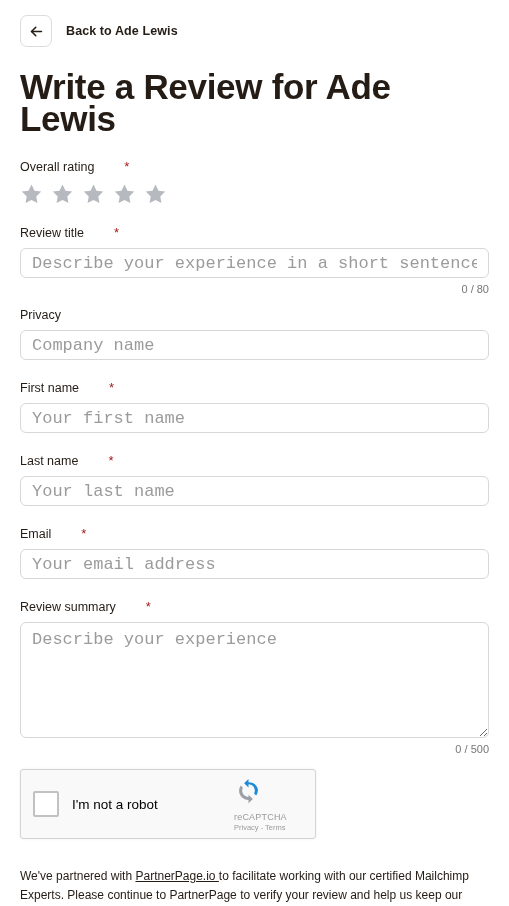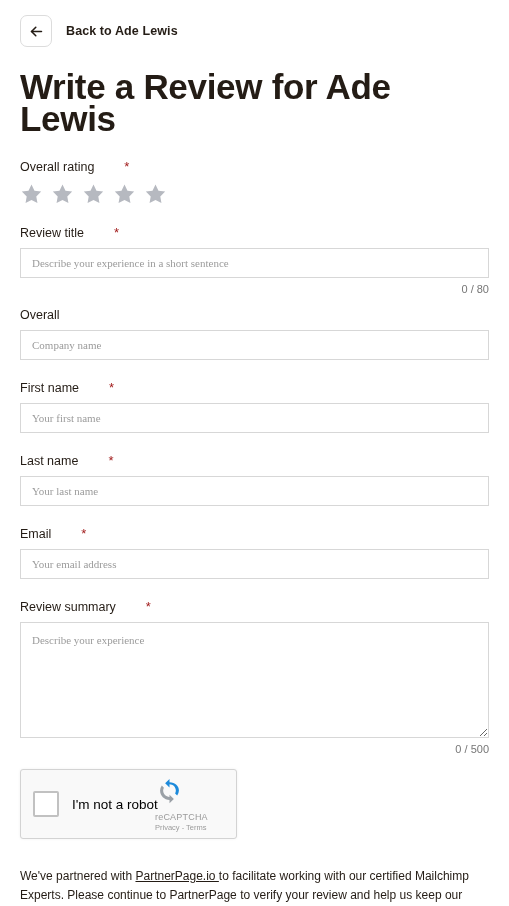--- a/index.html
+++ b/index.html
@@ -93,24 +93,24 @@
     height: 23px;
     display: block;
     cursor: pointer;
     color: #b6b9c0;
   }
 
   .input, .textarea {
     display: block;
     width: 100%;
     border: 1px solid #d7d7d7;
-    border-radius: 0;
+    border-radius: 6px;
     background: #fff;
-    font-family: Liberation Serif, serif;
-    font-size: 11px;
+    font-family: Liberation Mono, monospace;
+    font-size: 17px;
     color: #241c15;
     padding: 0 11px;
     height: 30px;
     outline: none;
   }
   .input::placeholder, .textarea::placeholder { color: #9b9b9b; }
 
   .textarea {
     height: 116px;
     padding: 8px 11px;
@@ -123,21 +123,21 @@
     font-size: 11px;
     color: #767676;
     margin-top: 5px;
   }
 
   .spacer-8 { height: 8px; }
 
   
   .recaptcha {
     margin-top: 14px;
-    width: 217px;
+    width: 296px;
     height: 70px;
     border: 1px solid #d3d3d3;
     border-radius: 3px;
     background: #f9f9f9;
     display: flex;
     align-items: center;
     position: relative;
     box-shadow: 0 0 3px rgba(0,0,0,.06);
   }
   .rc-check {
@@ -244,21 +244,21 @@
       <div class="label">
         <span>Review title</span>
         <span class="req">*</span>
       </div>
       <input class="input" type="text" placeholder="Describe your experience in a short sentence" style="">
       <div class="counter">0 / 80</div>
     </div>
 
     <div class="field">
       <div class="label">
-        <span>Overall</span>
+        <span>Privacy</span>
       </div>
       <input class="input" type="text" placeholder="Company name" style="">
     </div>
 
     <div class="spacer-8"></div>
 
     <div class="field">
       <div class="label">
         <span>First name</span>
         <span class="req">*</span>

